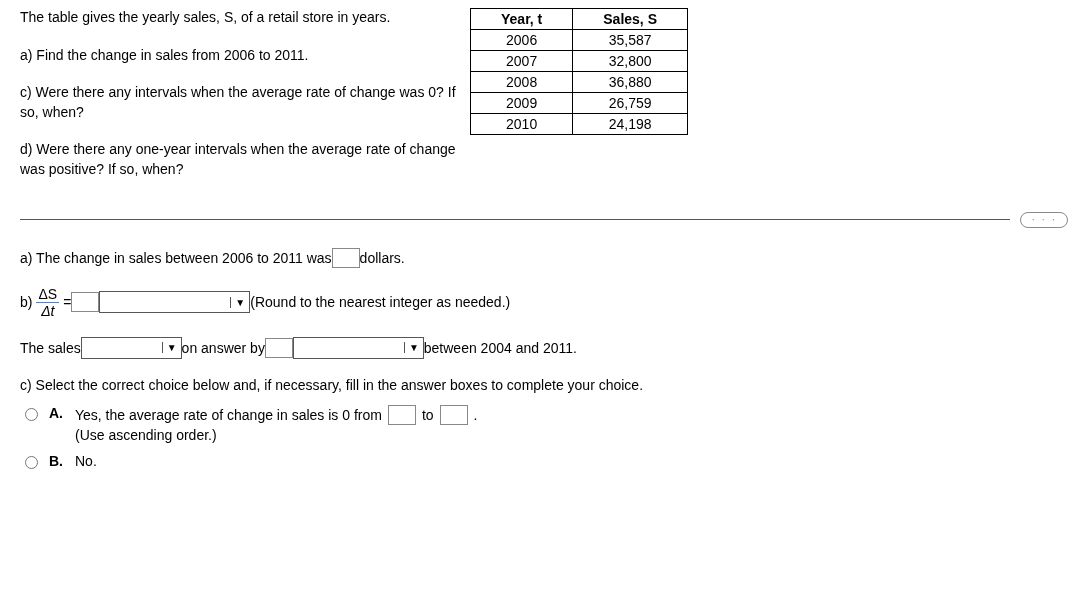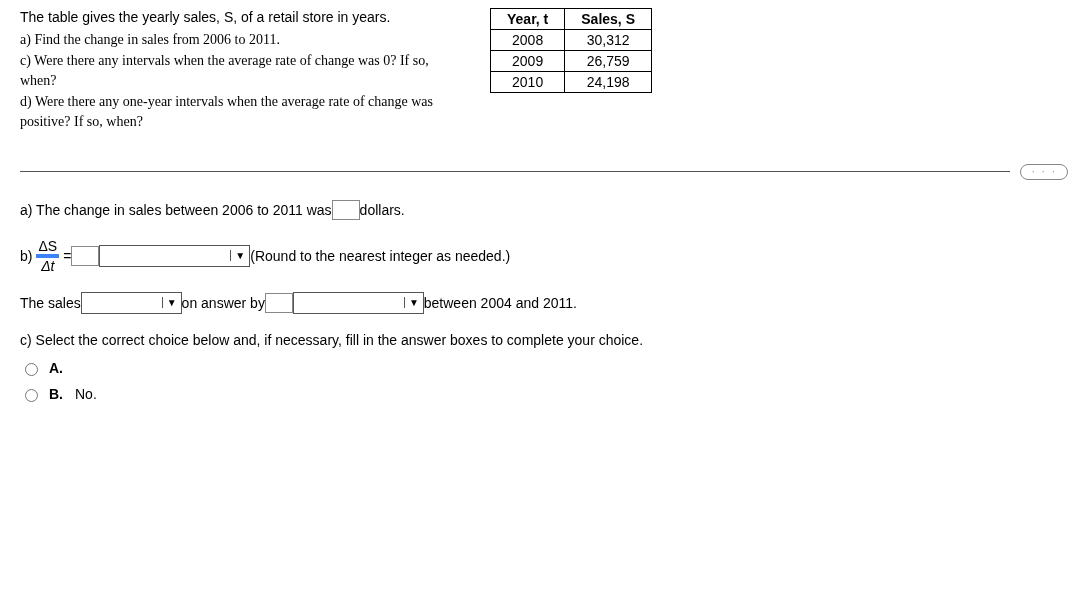--- a/index.html
+++ b/index.html
@@ -6,36 +6,35 @@
     font-family: Arial, sans-serif;
     font-size: 14px;
     color: #000;
     margin: 0;
     padding: 8px 20px;
     width: 1088px;
     box-sizing: border-box;
   }
   .top-section {
     display: flex;
-    gap: 20px;
     align-items: flex-start;
   }
   .problem-text {
     flex: 0 0 440px;
     line-height: 1.4;
   }
   .problem-text p { margin: 0 0 2px 0; }
-  .problem-text .part { margin-top: 2px; font-family: Liberation Serif, serif; }
+  .problem-text .part { margin-top: 18px; }
   .data-table {
     border-collapse: collapse;
     margin-left: 10px;
   }
   .data-table th, .data-table td {
     border: 1px solid #000;
-    padding: 2px 16px;
+    padding: 2px 30px;
     text-align: center;
   }
   .data-table th { font-weight: bold; }
   .divider-wrap {
     display: flex;
     align-items: center;
     margin: 30px 0 20px 0;
   }
   .divider { flex: 1; border-top: 1px solid #555; }
   .dots-pill {
@@ -56,21 +55,21 @@
     gap: 0;
     flex-wrap: wrap;
   }
   .fraction {
     display: inline-flex;
     flex-direction: column;
     align-items: center;
     vertical-align: middle;
     margin: 0 4px;
   }
-  .fraction .num { border-bottom: 4px solid #3b82f6; padding: 0 2px; }
+  .fraction .num { border-bottom: 1px solid #3b82f6; padding: 0 2px; }
   .fraction .den { padding: 0 2px; font-style: italic; }
   input.blank {
     width: 26px;
     height: 18px;
     border: 1px solid #888;
     text-align: center;
     padding:0;
   }
   .select {
     display: inline-flex;
@@ -105,22 +104,30 @@
     <p class="part">c) Were there any intervals when the average rate of change was 0? If so, when?</p>
     <p class="part">d) Were there any one-year intervals when the average rate of change was positive? If so, when?</p>
   </div>
   <table class="data-table">
     <tbody>
         <tr>
       <th>Year, t</th>
       <th>Sales, S</th>
     </tr>
     <tr>
+          <td>2006</td>
+          <td>35,587</td>
+        </tr>
+    <tr>
+          <td>2007</td>
+          <td>32,800</td>
+        </tr>
+    <tr>
           <td>2008</td>
-          <td>30,312</td>
+          <td>36,880</td>
         </tr>
     <tr>
           <td>2009</td>
           <td>26,759</td>
         </tr>
     <tr>
           <td>2010</td>
           <td>24,198</td>
         </tr>
   </tbody>
@@ -167,20 +174,28 @@
     </span>
   <span>between 2004 and 2011.</span>
 </div>
 
 <p style="margin:18px 0 12px 0;">c) Select the correct choice below and, if necessary, fill in the answer boxes to complete your choice.</p>
 
 <div class="radio-row">
   <input type="radio" name="optc" style="">
   <span class="opt-label">A.</span>
   <div class="opt-body">
+    <div style="display:flex;align-items:center;gap:6px;flex-wrap:wrap;">
+      <span>Yes, the average rate of change in sales is 0 from</span>
+      <input class="blank" style="">
+      <span>to</span>
+      <input class="blank" style="">
+      <span>.</span>
+    </div>
+    <div style="margin-top:2px;">(Use ascending order.)</div>
   </div>
 </div>
 
 <div class="radio-row">
   <input type="radio" name="optc" style="">
   <span class="opt-label">B.</span>
   <div class="opt-body">
     <span>No.</span>
   </div>
 </div>

